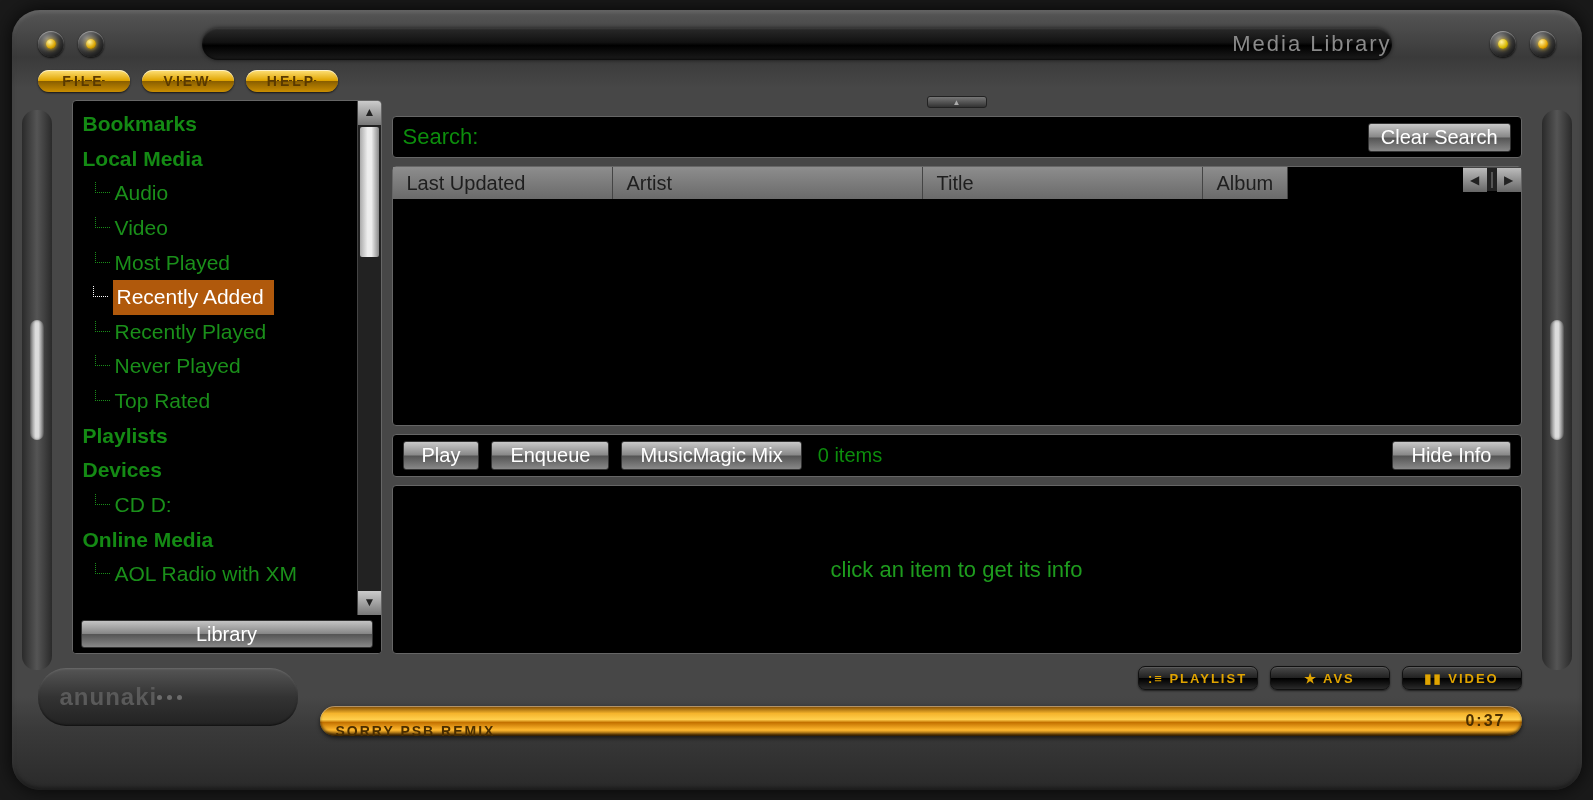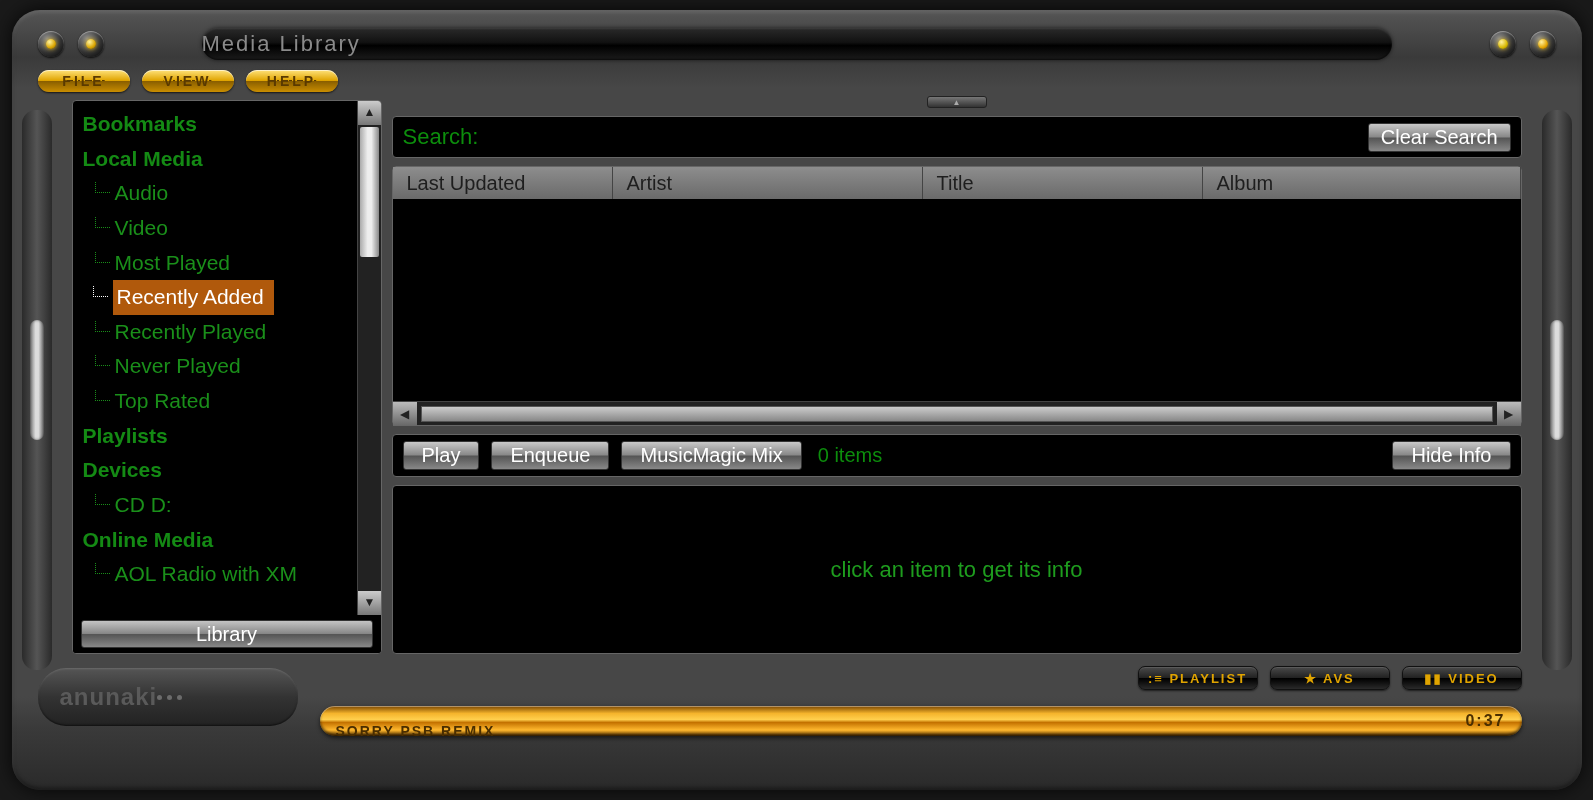--- a/index.html
+++ b/index.html
@@ -35,21 +35,21 @@
   left: 50%;
   top: 50%;
   transform: translate(-50%, -50%);
   width: 1190px;
   height: 32px;
   border-radius: 16px;
   background: linear-gradient(180deg,#2a2a2a,#111 45%,#000 55%,#1c1c1c);
   box-shadow: inset 0 1px 2px rgba(255,255,255,0.1), inset 0 -1px 2px rgba(0,0,0,0.7), 0 0 4px rgba(0,0,0,0.6);
   display: flex;
   align-items: center;
-  justify-content: flex-start;
+  justify-content: flex-end;
 }
 .title-center-pill span {
   color: #8a8a8a;
   font-size: 22px;
   letter-spacing: 2px;
   font-family: "Arial Narrow", Arial, sans-serif;
   text-transform: none;
 }
 .title-btn-group { display: flex; gap: 14px; z-index: 2; }
 .round-btn {
@@ -213,21 +213,21 @@
 }
 .search-row {
   height:42px;display:flex;align-items:center;gap:10px;padding:0 10px;
 }
 .search-label { color:#0c8d0c; font-size:22px; }
 .search-input { flex:1; background:transparent;border:none;height:100%; }
 .clear-btn {
   background: linear-gradient(180deg,#c8c8c8,#888 48%,#555 52%,#888);
   color:#fff;font-size:20px;padding:2px 12px;border:1px solid #333;border-radius:3px;cursor:pointer;
 }
-.table-panel { height:260px; display:flex;flex-direction:column; }
+.table-panel { height:260px; display:flex;flex-direction:row; }
 .col-headers { display:flex; height:32px; background:linear-gradient(180deg,#8d8d8d,#6a6a6a); }
 .col-headers .col {
   padding:4px 14px;color:#1e1e1e;font-size:20px;border-right:1px solid #444;
   display:flex;align-items:center;
 }
 .col:nth-child(1){width:220px;}
 .col:nth-child(2){width:310px;}
 .col:nth-child(3){width:280px;}
 .col:nth-child(4){flex:1;}
 .table-body { flex:1; background:#000; }

